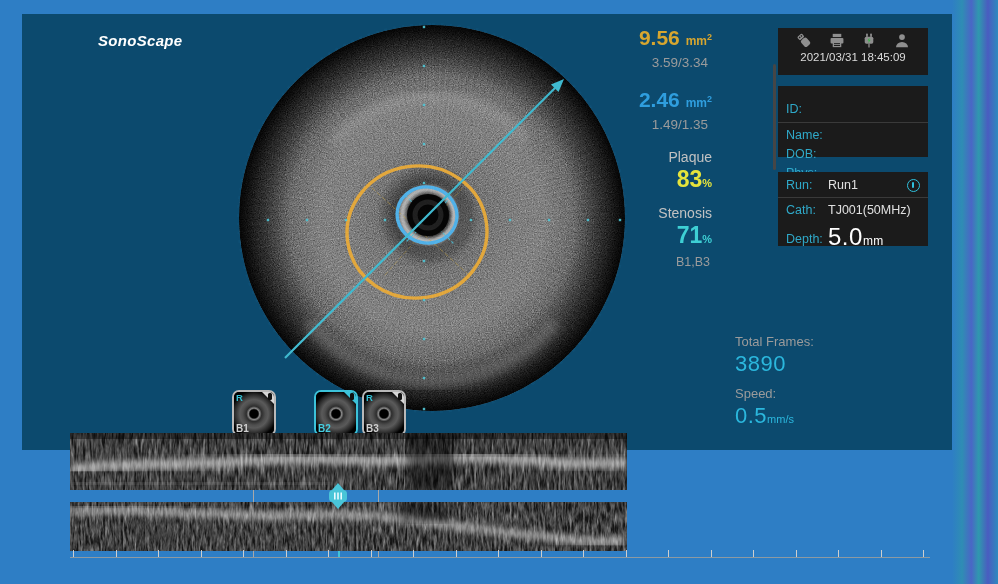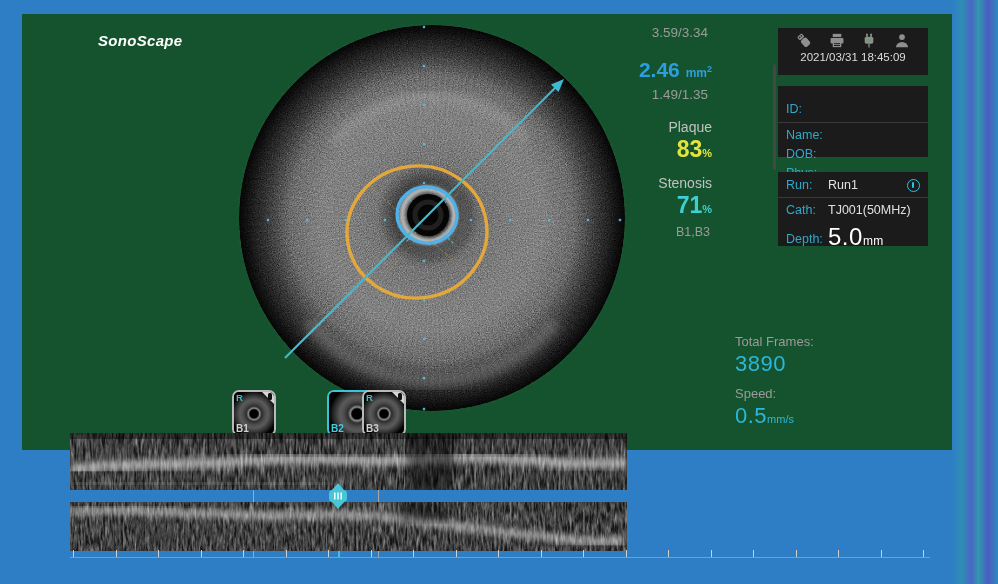--- a/index.html
+++ b/index.html
@@ -1,20 +1,20 @@
 <!DOCTYPE html>
 <html><head>
 <meta charset="utf-8">
 <style>
   html,body{margin:0;padding:0;background:#111;}
   #screen{position:relative;width:998px;height:584px;background:#2e7ec5;overflow:hidden;
           font-family:"Liberation Sans",sans-serif;-webkit-font-smoothing:antialiased;}
   #right-stripe{position:absolute;right:0;top:0;width:46px;height:584px;
     background:linear-gradient(90deg,#2e7ec5 0%,#2f8db4 22%,#4a66c6 42%,#2f98ae 58%,#4a5cc0 78%,#2d89bf 100%);}
-  #content{position:absolute;left:22px;top:14px;width:930px;height:436px;background:#14532d;}
+  #content{position:absolute;left:22px;top:14px;width:930px;height:436px;background:#0c4a6e;}
 
   .abs{position:absolute;}
 
   
   #logo{left:76px;top:18px;font-size:15px;font-weight:bold;font-style:italic;color:#fff;letter-spacing:.3px;}
 
   
   #tomo{left:215px;top:9px;width:390px;height:390px;}
   #spokes{left:215px;top:9px;width:390px;height:390px;border-radius:50%;
     background:repeating-conic-gradient(rgba(255,255,255,.07) 0deg .8deg,rgba(0,0,0,0) .8deg 2.6deg);
@@ -183,20 +183,21 @@
           <rect x="232.8" y="195.8" width="2.4" height="2.4" fill="#4ec4d4" opacity=".9"></rect>
           <rect x="271.8" y="195.8" width="2.4" height="2.4" fill="#4ec4d4" opacity=".9"></rect>
           <rect x="310.8" y="195.8" width="2.4" height="2.4" fill="#4ec4d4" opacity=".9"></rect>
           <rect x="349.8" y="195.8" width="2.4" height="2.4" fill="#4ec4d4" opacity=".9"></rect>
           <rect x="381.8" y="195.8" width="2.4" height="2.4" fill="#4ec4d4" opacity=".9"></rect>
         </g>
     </svg>
     <div class="abs" id="spokes"></div>
 
     <div class="abs meas-col">
+      <div class="big orange"><span>9.56</span> <span class="unit"><span>mm</span><sup>2</sup></span></div>
       <div class="dims">3.59/3.34</div>
       <div class="big blue"><span>2.46</span> <span class="unit"><span>mm</span><sup>2</sup></span></div>
       <div class="dims">1.49/1.35</div>
       <div class="mlabel">Plaque</div>
       <div class="mvalue yellow"><span>83</span><span class="unit">%</span></div>
       <div class="mlabel">Stenosis</div>
       <div class="mvalue cyanv"><span>71</span><span class="unit">%</span></div>
       <div class="mref">B1,B3</div>
     </div>
 
@@ -274,21 +275,21 @@
     <div class="abs mline cyan" style="left:316px;"></div>
     <div class="abs mline" style="left:356px;"></div>
 
     <div class="abs thumb" style="left:210px;">
       <div class="thumb-img"></div>
       <span class="fold"></span>
       <span class="pin"></span>
       <span class="thumb-r">R</span>
       <span class="thumb-label">B1</span>
     </div>
-    <div class="abs thumb sel" style="left:305px;padding-left:16px;">
+    <div class="abs thumb sel" style="left:292px;">
       <div class="thumb-img"></div>
       <span class="fold"></span>
       <span class="pin"></span>
       <span class="thumb-r"></span>
       <span class="thumb-label">B2</span>
     </div>
     <div class="abs thumb" style="left:340px;">
       <div class="thumb-img"></div>
       <span class="fold"></span>
       <span class="pin"></span>

